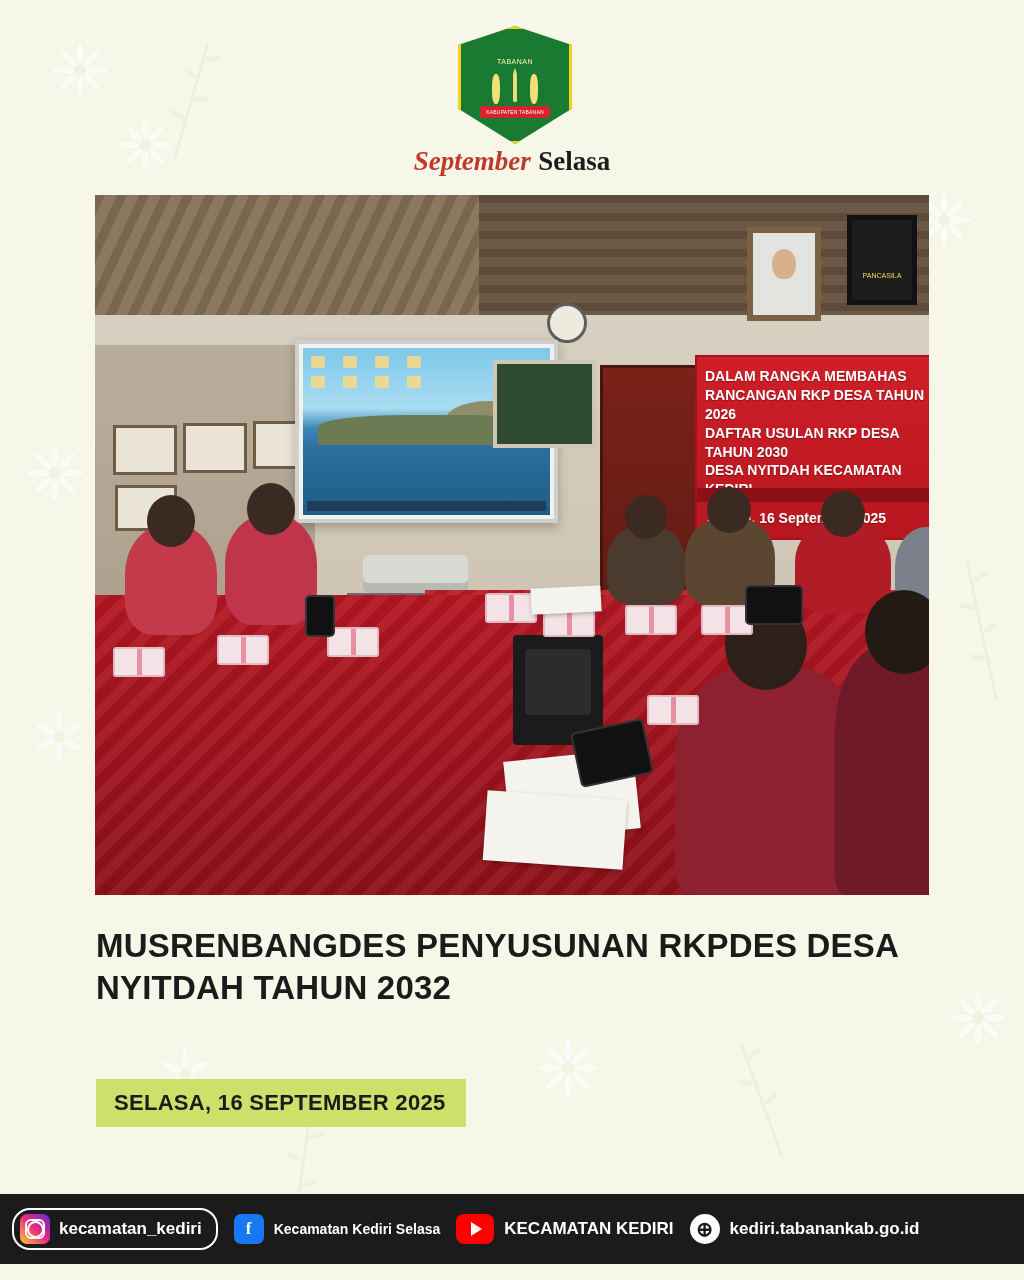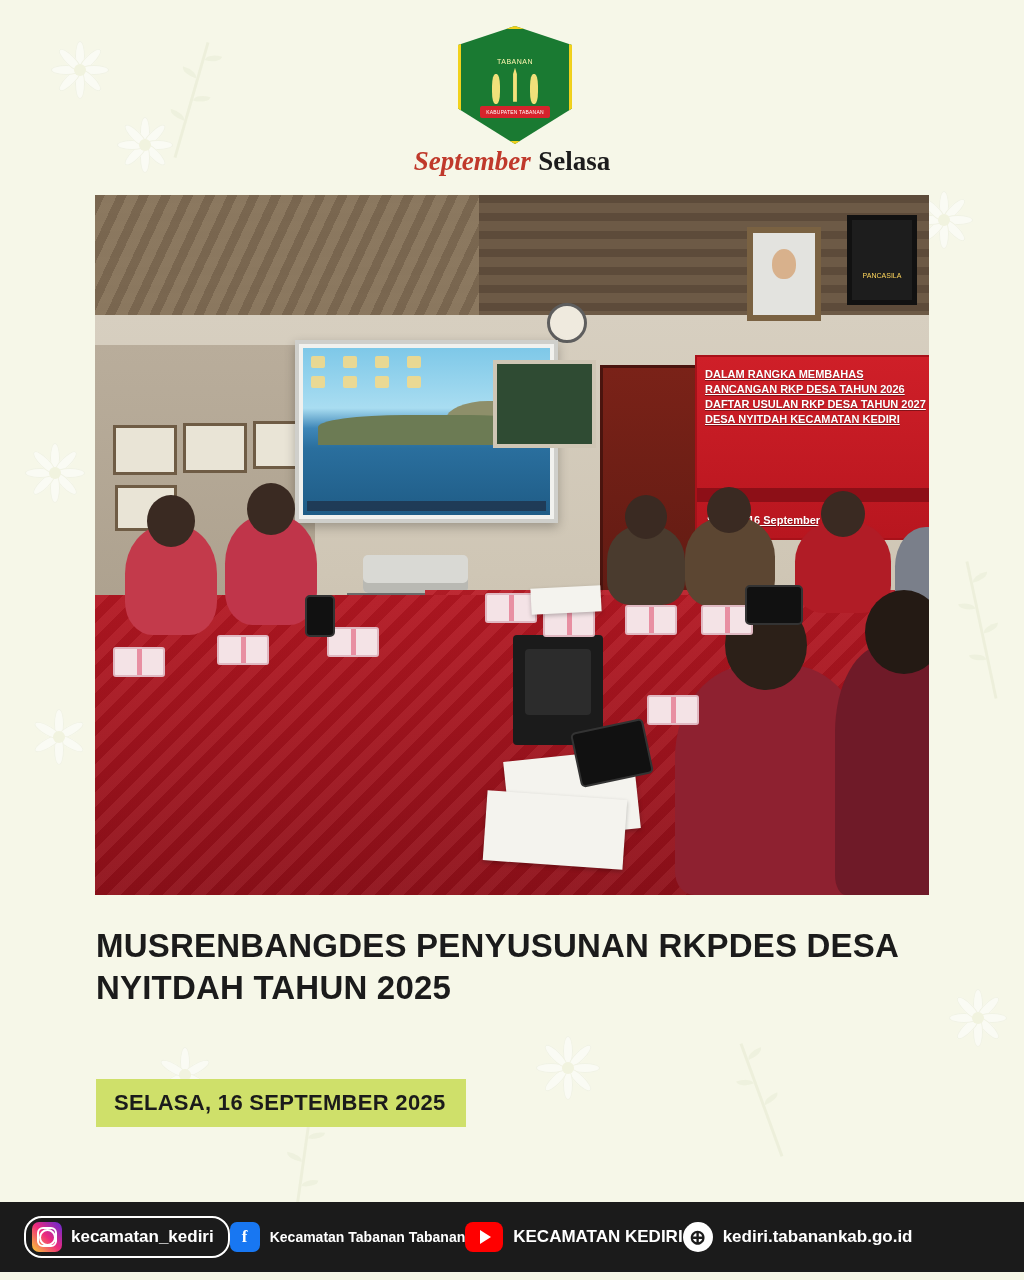--- a/index.html
+++ b/index.html
@@ -322,22 +322,21 @@
     font-weight: bold;
     font-size: 12px;
     line-height: 1.35;
     text-shadow: 0 1px 1px rgba(0,0,0,.35);
   }
   .banner .b-title {
     font-size: 21px;
     letter-spacing: .5px;
   }
   .banner .b-line {
-    font-size: 11px;
-    text-decoration: underline;
+    font-size: 14px;
   }
   .banner .b-strip {
     position: absolute;
     left: 0; bottom: 36px; width: 100%; height: 14px;
     background: #8d0f17;
   }
   .frame-photo {
     position: absolute;
     left: 652px; top: 32px; width: 62px; height: 82px;
     background: #e3e3df;
@@ -466,28 +465,28 @@
     color: #1b1b1b;
     font-weight: bold;
     font-size: 22px;
     padding: 11px 20px 11px 18px;
     letter-spacing: .3px;
   }
 
   
   .footer {
     position: absolute;
-    left: 0; bottom: 8px;
+    left: 0; bottom: 16px;
     width: 100%;
     height: 70px;
     background: #1b1b1b;
     display: flex;
     align-items: center;
-    gap: 0;
-    padding: 0 24px;
+    gap: 16px;
+    padding: 0 12px;
     box-sizing: border-box;
     z-index: 4;
   }
   .f-item {
     display: flex;
     align-items: center;
     gap: 10px;
     color: #ffffff;
     font-size: 17px;
     font-weight: bold;
@@ -728,21 +727,21 @@
       <div class="door"></div>
 
       <div class="frame-photo">
         <div class="head"></div>
       </div>
       <div class="frame-dark">PANCASILA</div>
 
       <div class="banner">
         <div class="b-line">DALAM RANGKA MEMBAHAS</div>
         <div class="b-line">RANCANGAN RKP DESA TAHUN 2026</div>
-        <div class="b-line">DAFTAR USULAN RKP DESA TAHUN 2027</div>
+        <div class="b-line">DAFTAR USULAN RKP DESA TAHUN 2030</div>
         <div class="b-line">DESA NYITDAH KECAMATAN KEDIRI</div>
         <div class="b-strip"></div>
         <div class="b-line" style="position:absolute;left:10px;bottom:10px;">Selasa, 16 September 2025</div>
       </div>
 
       <div class="projector"></div>
       <div class="tripod"></div>
       <div class="tripod-leg" style="left:290px;transform:rotate(12deg);"></div>
       <div class="tripod-leg" style="left:330px;transform:rotate(-10deg);"></div>
 
@@ -784,36 +783,36 @@
       <div class="papers" style="left:390px;top:600px;width:140px;height:70px;transform:rotate(4deg);"></div>
       <div class="papers" style="left:436px;top:392px;width:70px;height:26px;transform:rotate(-3deg);"></div>
 
       <div class="phone" style="left:480px;top:530px;width:70px;height:52px;transform:rotate(-12deg);"></div>
       <div class="phone" style="left:210px;top:400px;width:26px;height:38px;"></div>
       <div class="phone" style="left:650px;top:390px;width:54px;height:36px;"></div>
     </div>
   </div>
 
   
-  <div class="title">MUSRENBANGDES PENYUSUNAN RKPDES DESA NYITDAH TAHUN 2025</div>
+  <div class="title">MUSRENBANGDES PENYUSUNAN RKPDES DESA NYITDAH TAHUN 2032</div>
 
   
   <div class="date-badge">SELASA, 16 SEPTEMBER 2025</div>
 
   
   <div class="footer">
 
     <div class="f-item pill">
       <span class="ico ico-ig"></span>
       <span>kecamatan_kediri</span>
     </div>
 
     <div class="f-item sm">
       <span class="ico ico-fb">f</span>
-      <span>Kecamatan Tabanan Tabanan</span>
+      <span>Kecamatan Kediri Selasa</span>
     </div>
 
     <div class="f-item">
       <span class="ico ico-yt">
           <i></i>
         </span>
       <span>KECAMATAN KEDIRI</span>
     </div>
 
     <div class="f-item">

